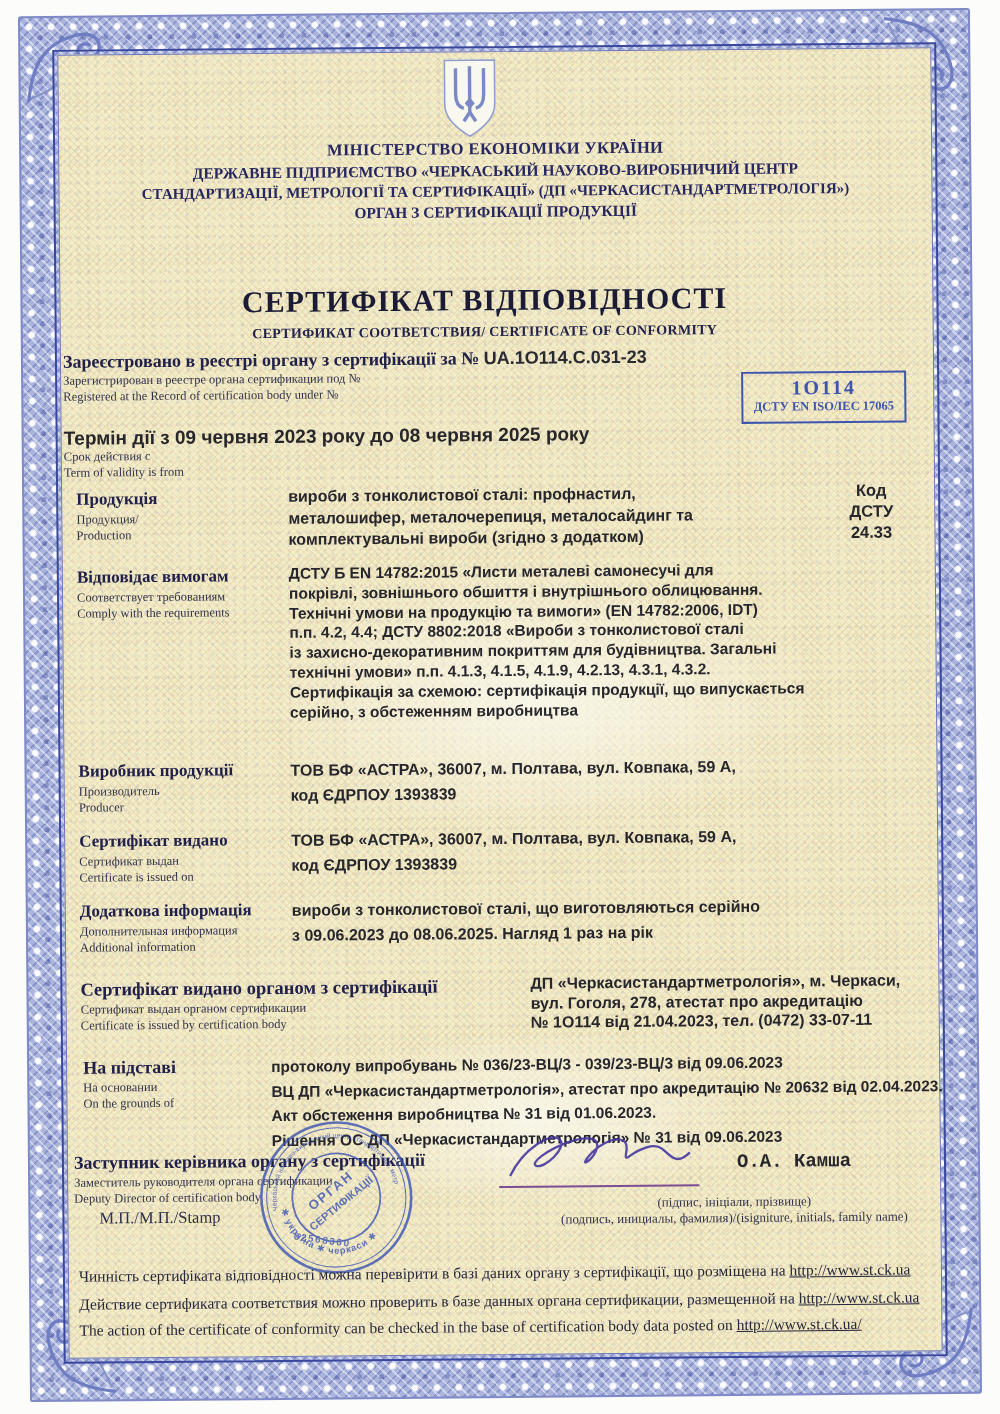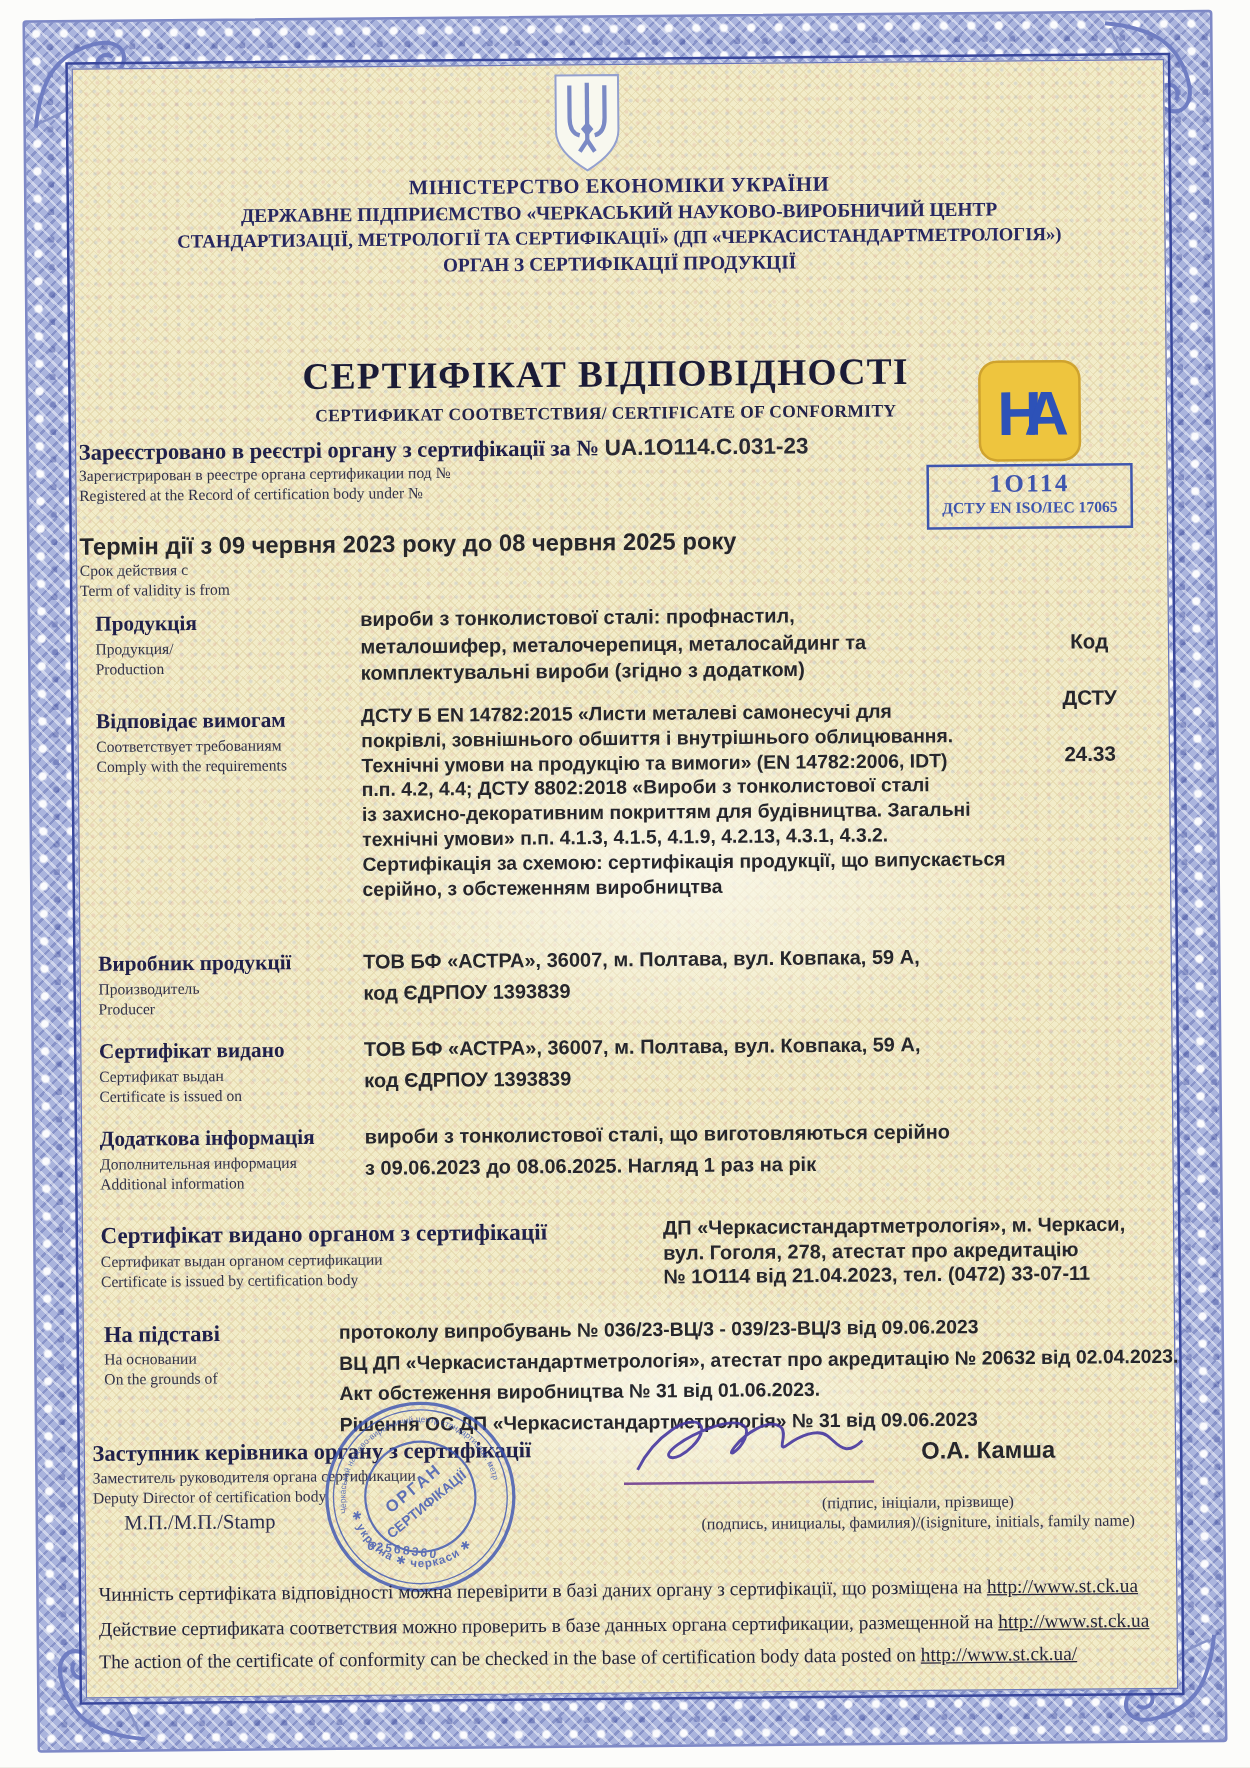--- a/index.html
+++ b/index.html
@@ -72,26 +72,26 @@
 
   .lbl .ua{font-size:17px;font-weight:bold;color:#20204a;line-height:20px;margin-bottom:3px;}
   .lbl .ua.big{font-size:18.5px;white-space:nowrap;}
   .lbl .ru,.lbl .en{font-size:12.5px;line-height:15.5px;color:#32324a;}
   .val{font-family:"Liberation Sans","DejaVu Sans",sans-serif;font-weight:bold;color:#26262c;}
   .val.lines > div{white-space:nowrap;}
   .fs16{font-size:16px;} .fs155{font-size:15.5px;}
   .lh215 > div{line-height:21.5px;} .lh198 > div{line-height:19.8px;}
   .lh25 > div{line-height:25px;} .lh195 > div{line-height:19.5px;} .lh245 > div{line-height:24.5px;}
   .code-col{left:834px;top:483px;width:78px;text-align:center;}
-  .code-col > div{line-height:21px;font-size:16.5px;margin-top:24px;}
+  .code-col > div{line-height:21px;font-size:16.5px;}
 
   .sig-role .ua{font-size:18px;}
   .mp{left:95px;top:1205px;font-size:16.5px;color:#2e2e4e;}
   .sig-line{left:495px;top:1186px;width:200px;height:2px;background:#7b4e96;}
-  .sig-name{left:733px;top:1153px;font-size:19px;}
+  .sig-name{left:733px;top:1153px;font-size:19px;font-family:Liberation Mono, monospace;}
   .hint{text-align:center;font-size:13px;color:#32324a;}
   .link{text-decoration:underline;}
   .footer-line{font-size:15.5px;color:#26263c;white-space:nowrap;}
 
   .stamp{left:244px;top:1108px;width:176px;height:176px;opacity:.8;transform:rotate(-12deg);}
   .squiggle{left:500px;top:1124px;width:215px;height:66px;}
 </style>
 </head>
 <body>
 
@@ -141,25 +141,20 @@
       <div class="l2">ДЕРЖАВНЕ ПІДПРИЄМСТВО «ЧЕРКАСЬКИЙ НАУКОВО-ВИРОБНИЧИЙ ЦЕНТР</div>
       <div class="l3">СТАНДАРТИЗАЦІЇ, МЕТРОЛОГІЇ ТА СЕРТИФІКАЦІЇ» (ДП «ЧЕРКАСИСТАНДАРТМЕТРОЛОГІЯ»)</div>
       <div class="l4">ОРГАН З СЕРТИФІКАЦІЇ ПРОДУКЦІЇ</div>
     </div>
 
     <div class="abs title-block">
       <div class="title-main">СЕРТИФІКАТ ВІДПОВІДНОСТІ</div>
       <div class="title-sub">СЕРТИФИКАТ СООТВЕТСТВИЯ/ CERTIFICATE OF CONFORMITY</div>
     </div>
 
-    <div class="abs badge">
-      <svg viewBox="0 0 64 64" width="66" height="66">
-        <text x="7" y="50" font-family="Liberation Sans, DejaVu Sans, sans-serif" font-size="48" font-weight="bold" fill="#2d52b8" letter-spacing="-14">НА</text>
-      </svg>
-    </div>
     <div class="abs accr-box">
       <div class="accr-num">1О114</div>
       <div class="accr-std">ДСТУ EN ISO/IEC 17065</div>
     </div>
 
     <div class="abs reg">
       <div class="l1"><span>Зареєстровано в реєстрі органу з сертифікації за № </span><span class="num">UA.1О114.С.031-23</span></div>
       <div class="s">Зарегистрирован в реестре органа сертификации под №</div>
       <div class="s">Registered at the Record of certification body under №</div>
     </div>

